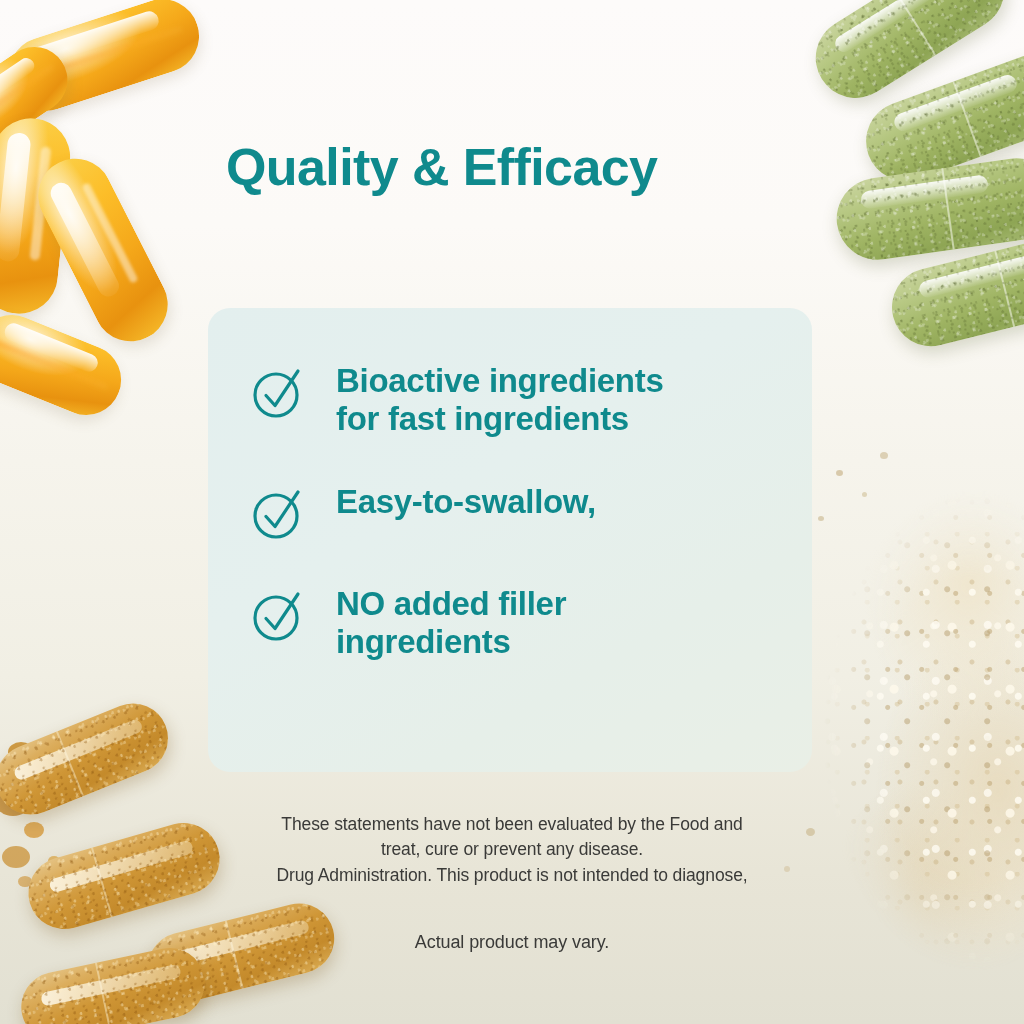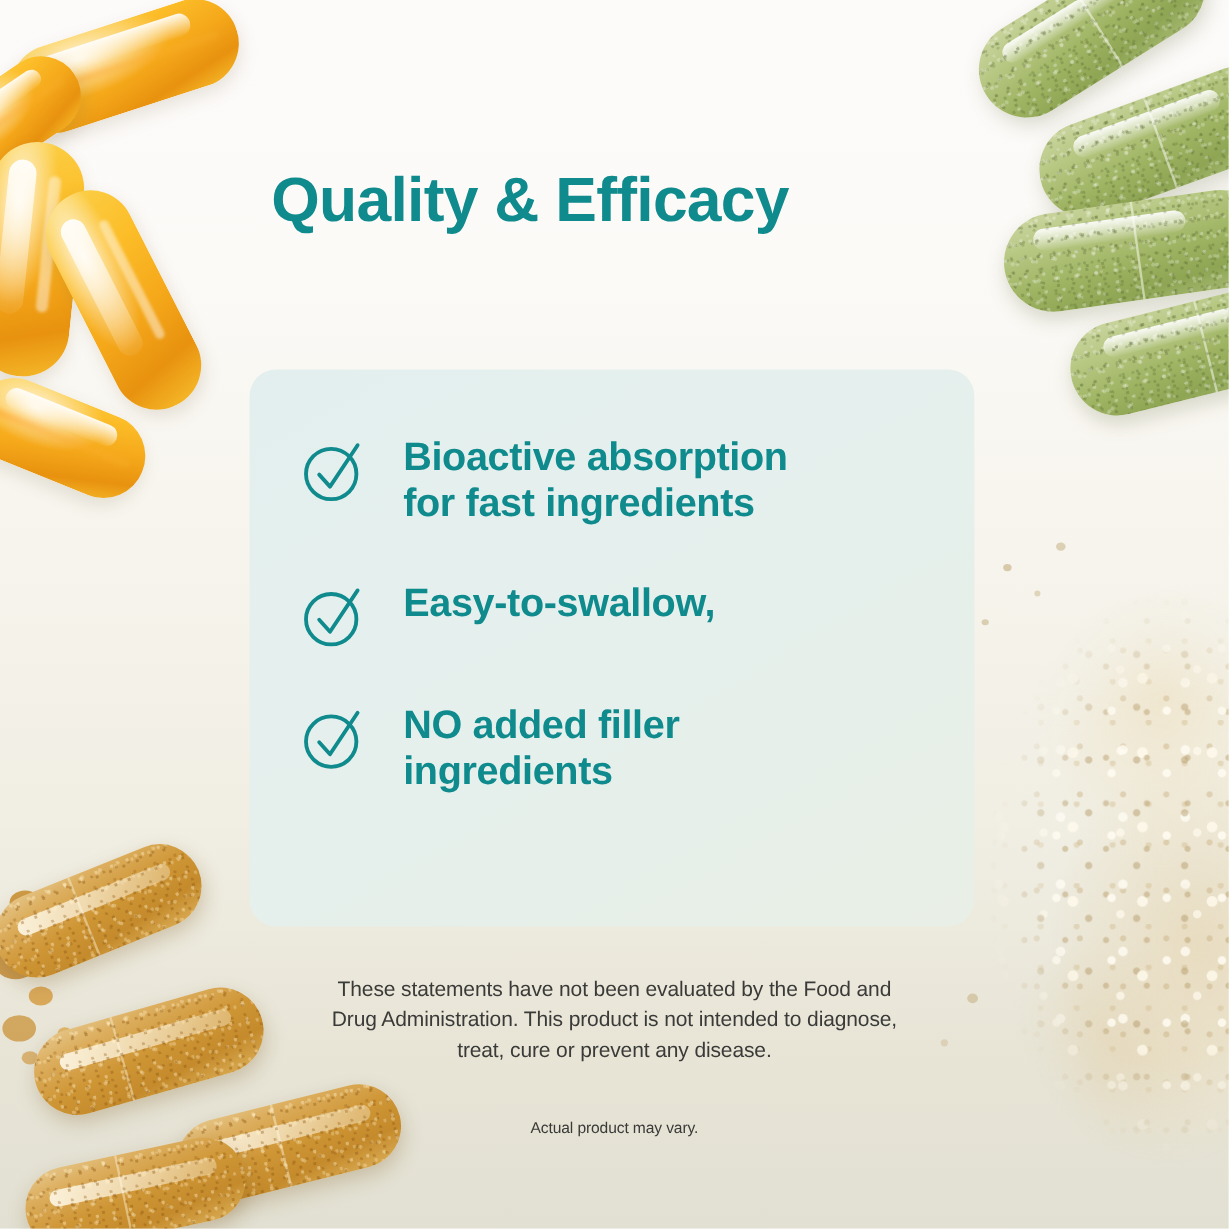--- a/index.html
+++ b/index.html
@@ -233,21 +233,21 @@
     letter-spacing: -0.1px;
   }
   #disclaimer .dl-line { display: block; }
   #actual-product {
     position: absolute;
     left: 200px;
     top: 932px;
     width: 624px;
     text-align: center;
     color: #3a3a38;
-    font-size: 13px;
+    font-size: 18px;
     letter-spacing: -0.1px;
   }
 </style>
 </head>
 <body>
 
 <div id="stage">
 
   <div class="art">
     <div class="cap softgel" style="left:6px; top:18px; width:196px; height:74px; transform:rotate(-18deg);">
@@ -335,21 +335,21 @@
     <div id="benefit-list">
 
       <div class="benefit-item">
         <span class="check-icon">
           <svg viewBox="0 0 56 56" width="56" height="56" fill="none" stroke="#0f8a8d" stroke-width="3.2" stroke-linecap="round" stroke-linejoin="round">
             <circle cx="26" cy="31" r="21"></circle>
             <path d="M16 31.5 L25 41.5 L48 7"></path>
           </svg>
         </span>
         <span class="benefit-text">
-          <span class="bt-line">Bioactive absorption</span>
+          <span class="bt-line">Bioactive ingredients</span>
           <span class="bt-line">for fast ingredients</span>
         </span>
       </div>
 
       <div class="benefit-item">
         <span class="check-icon">
           <svg viewBox="0 0 56 56" width="56" height="56" fill="none" stroke="#0f8a8d" stroke-width="3.2" stroke-linecap="round" stroke-linejoin="round">
             <circle cx="26" cy="31" r="21"></circle>
             <path d="M16 31.5 L25 41.5 L48 7"></path>
           </svg>
@@ -370,18 +370,18 @@
           <span class="bt-line">NO added filler</span>
           <span class="bt-line">ingredients</span>
         </span>
       </div>
 
     </div>
   </div>
 
   <div id="disclaimer">
     <span class="dl-line">These statements have not been evaluated by the Food and</span>
+    <span class="dl-line">treat, cure or prevent any disease.</span>
     <span class="dl-line">Drug Administration. This product is not intended to diagnose,</span>
-    <span class="dl-line">treat, cure or prevent any disease.</span>
   </div>
   <div id="actual-product">Actual product may vary.</div>
 
 </div>
 
 </body></html>

